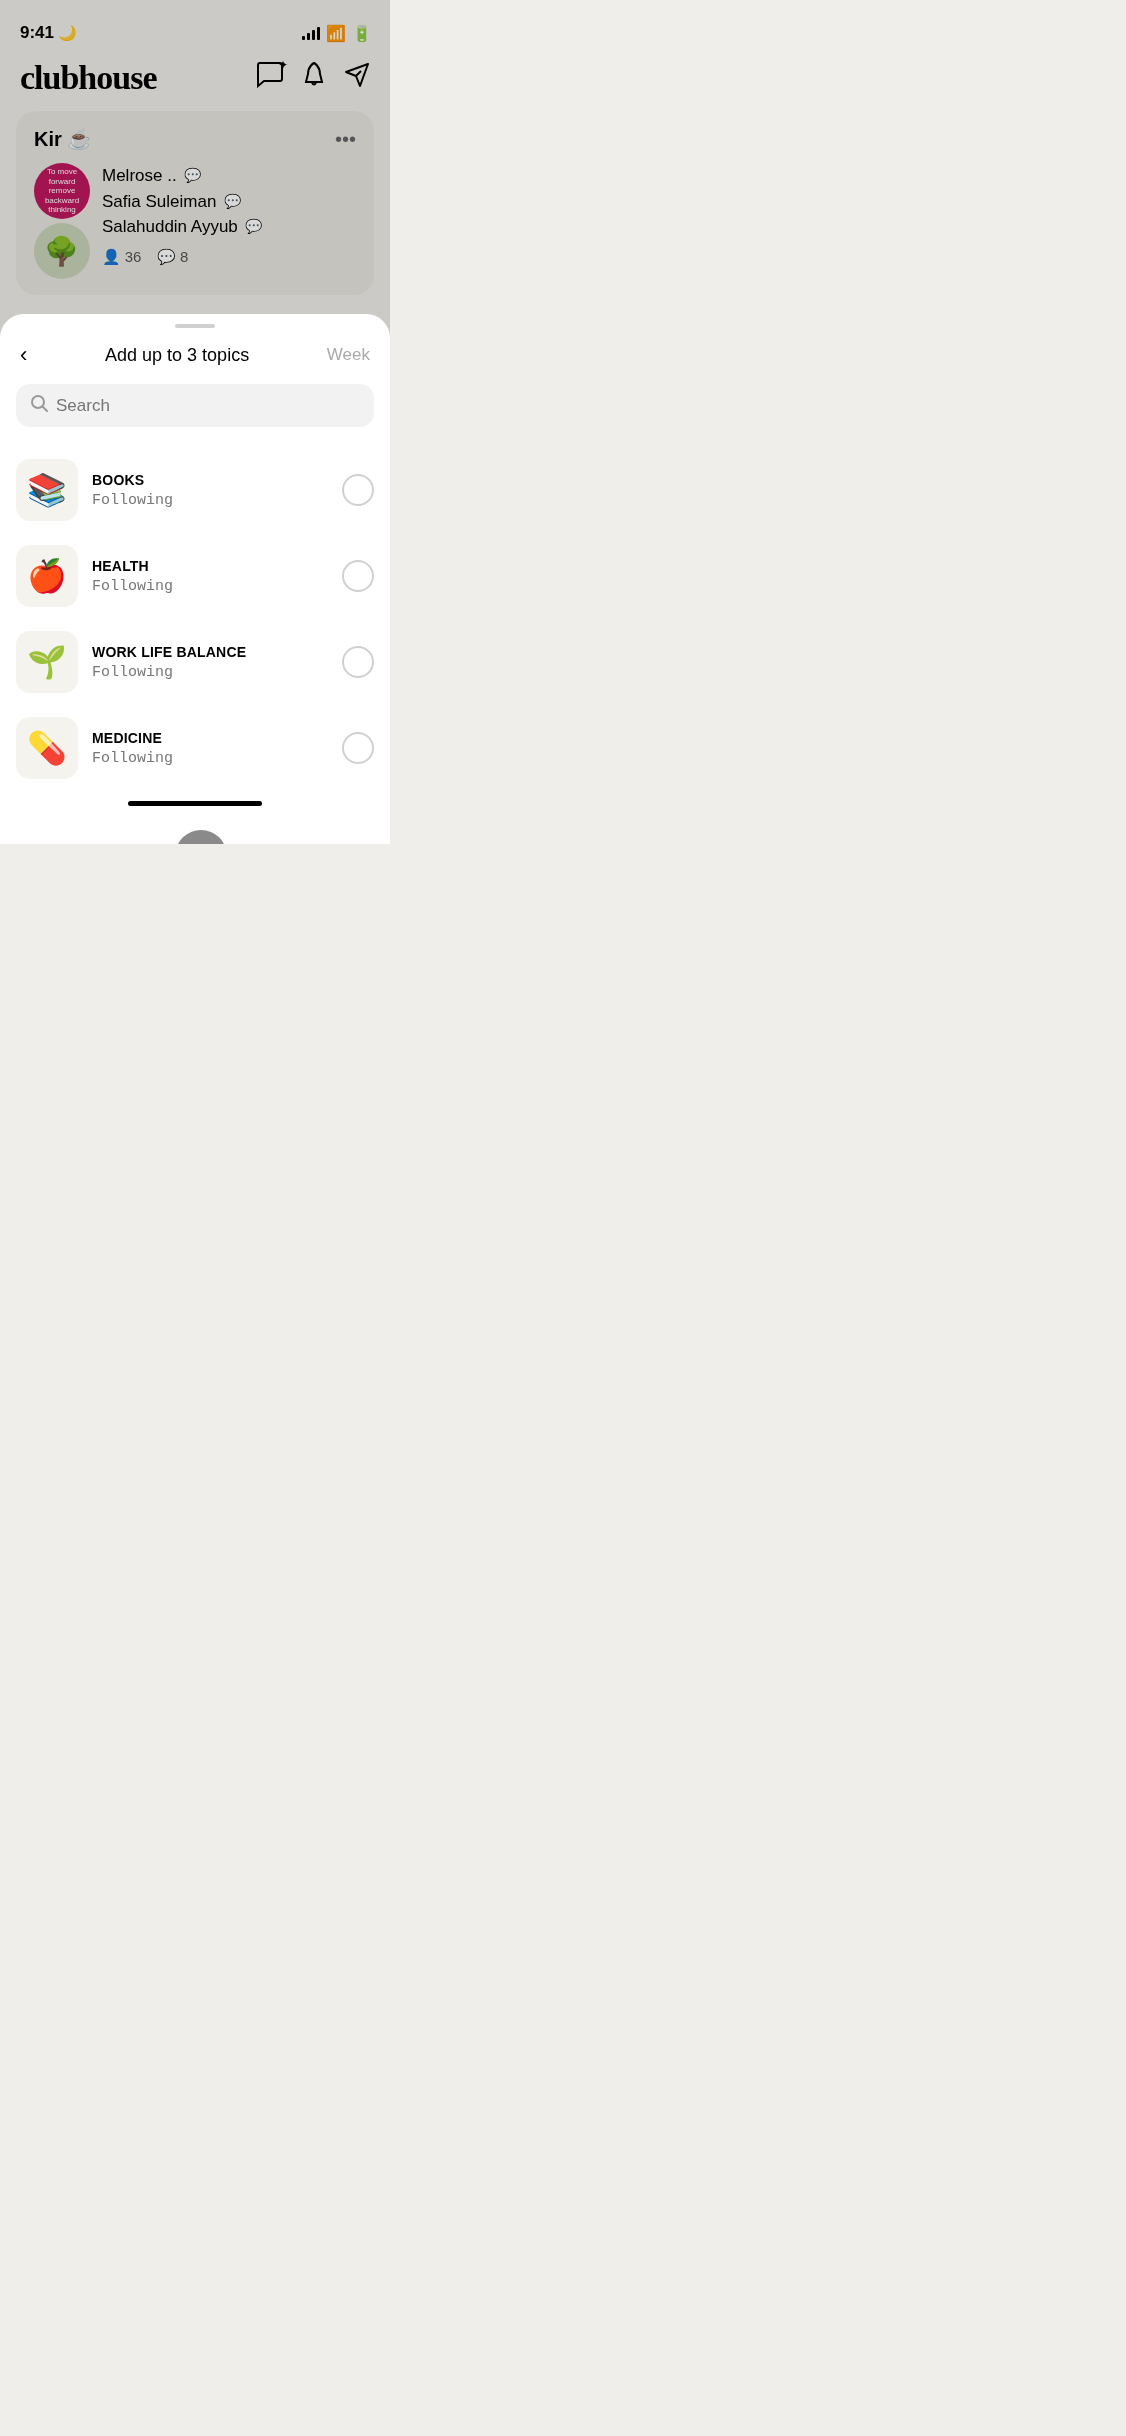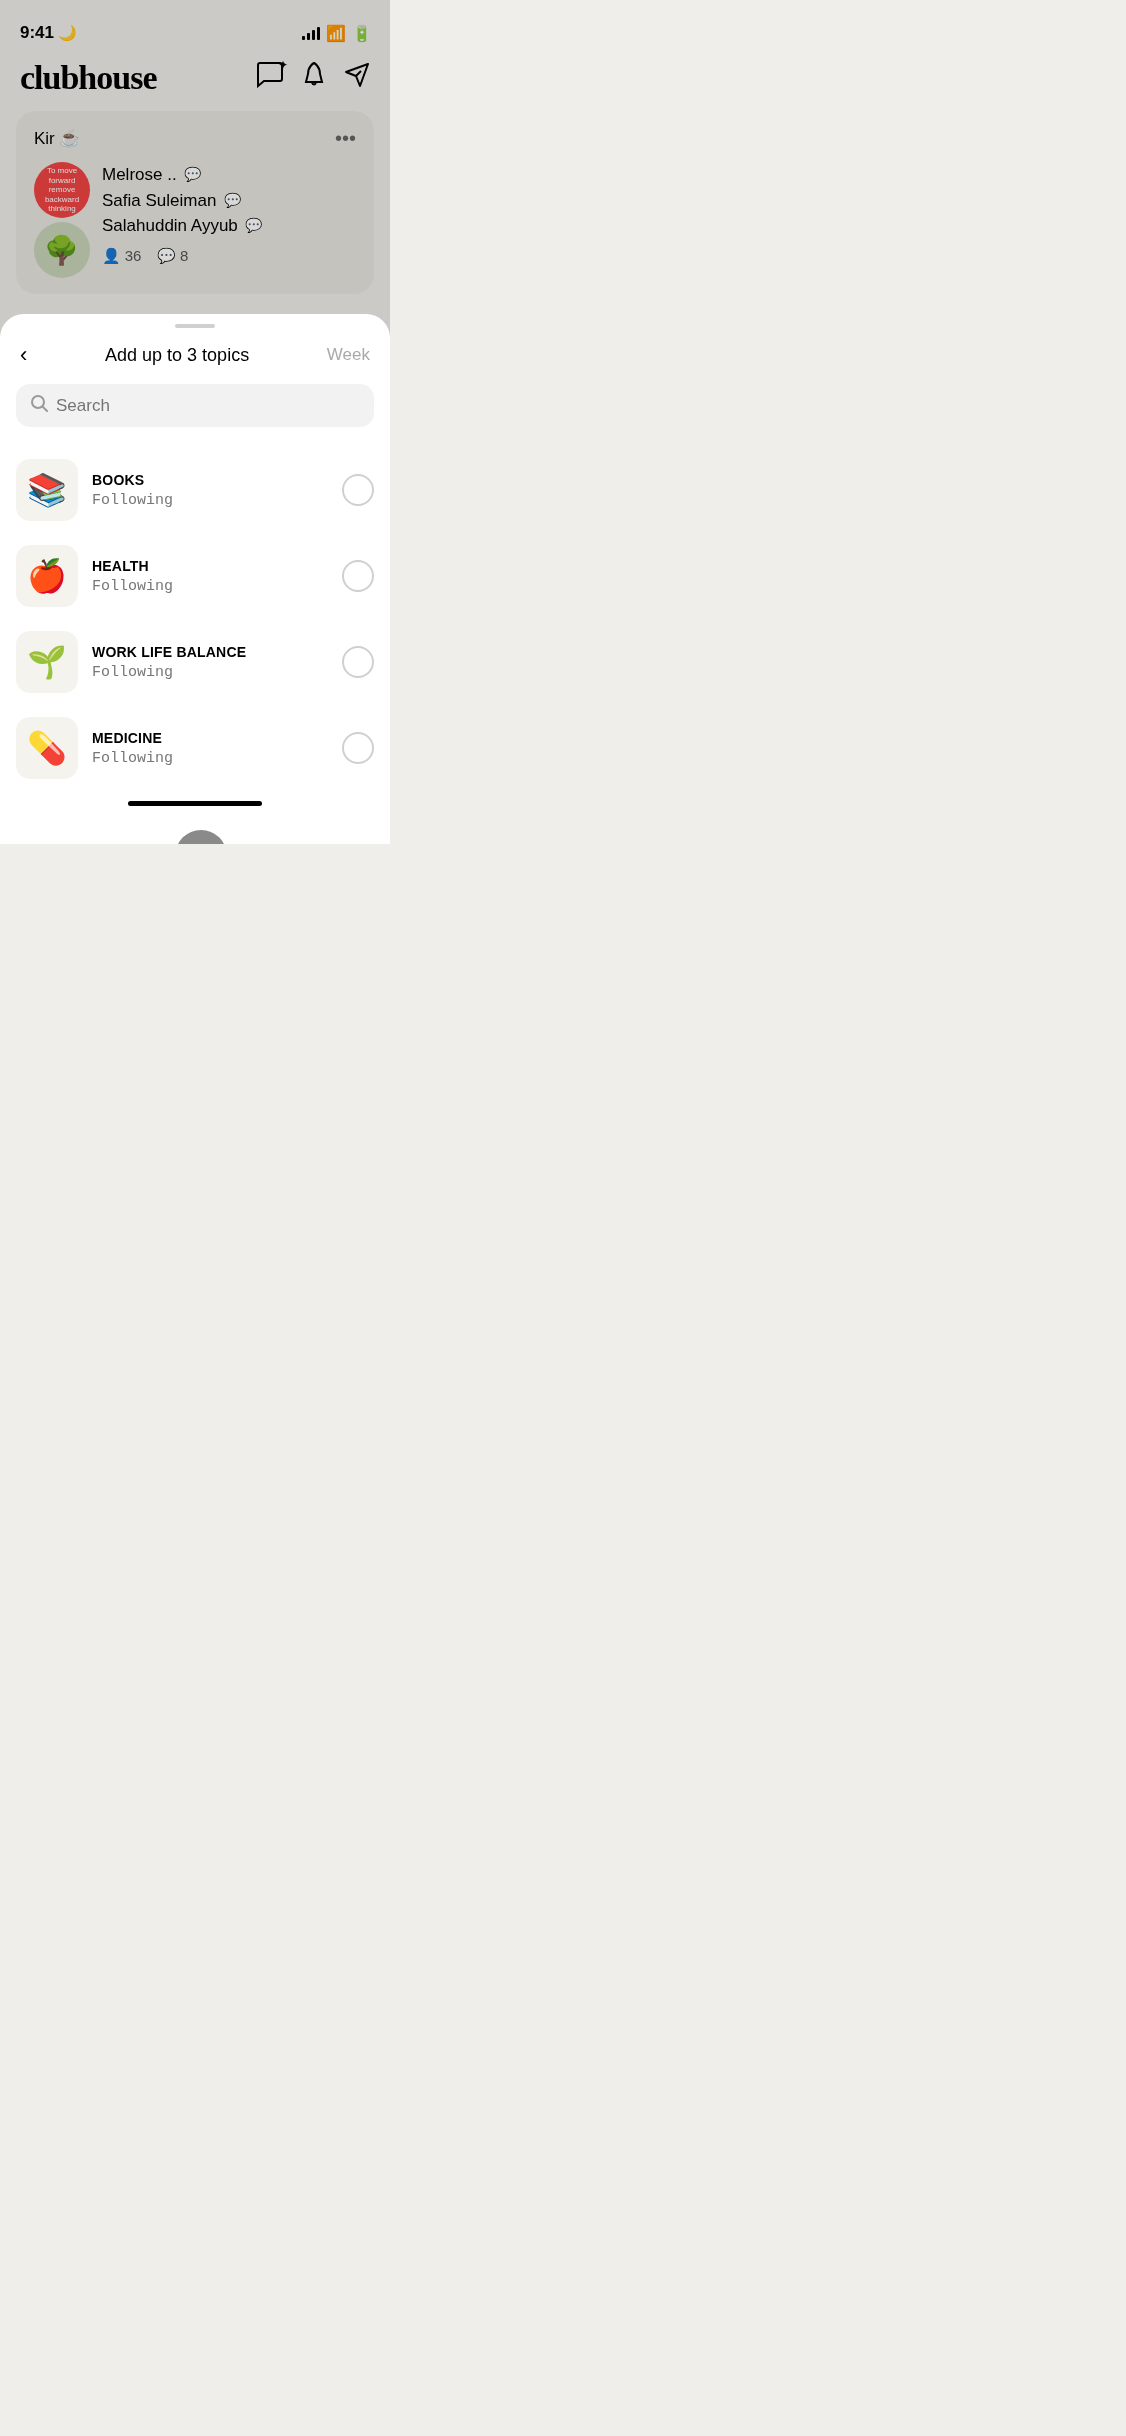--- a/index.html
+++ b/index.html
@@ -72,22 +72,22 @@
       margin: 0 16px 16px;
       padding: 16px 18px;
     }
     .room-header {
       display: flex;
       justify-content: space-between;
       align-items: center;
       margin-bottom: 12px;
     }
     .room-host {
-      font-size: 17px;
-      font-weight: 400;
+      font-size: 20px;
+      font-weight: 700;
       color: #000;
     }
     .room-more {
       font-size: 20px;
       color: #666;
     }
     .avatar-group {
       display: flex;
       align-items: flex-start;
       gap: 8px;
@@ -97,21 +97,21 @@
       height: 56px;
       border-radius: 50%;
       overflow: hidden;
       background: #333;
       display: flex;
       align-items: center;
       justify-content: center;
       flex-shrink: 0;
     }
     .avatar-circle.dark {
-      background: #ef4444;
+      background: #be185d;
     }
     .avatar-circle.tree {
       background: #c8d4b8;
     }
     .avatar-inner-text {
       font-size: 8px;
       color: #fff;
       text-align: center;
       padding: 4px;
       line-height: 1.2;

